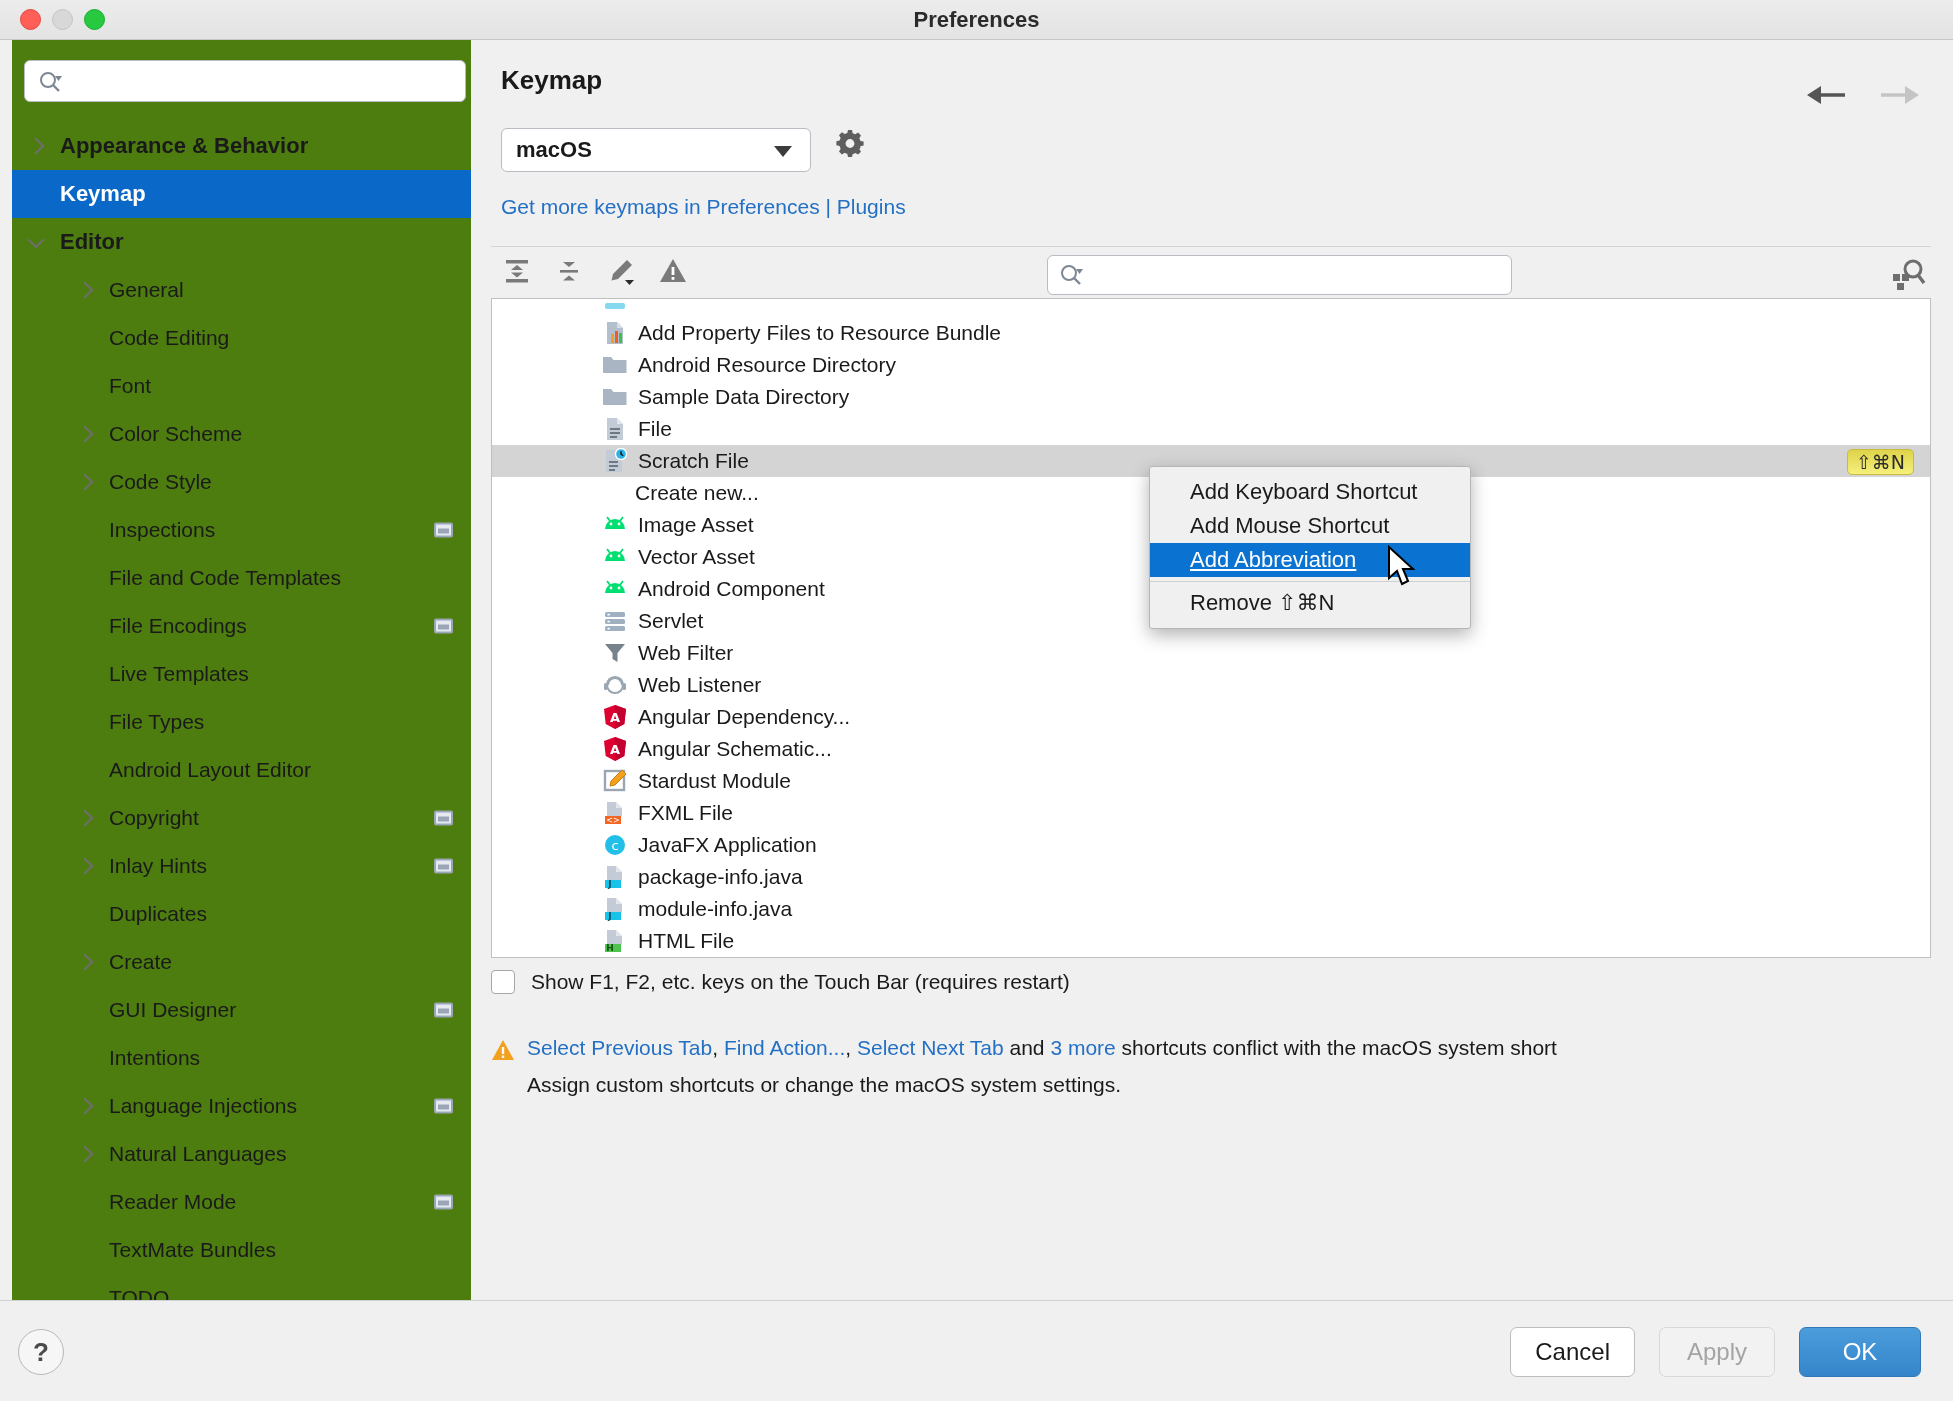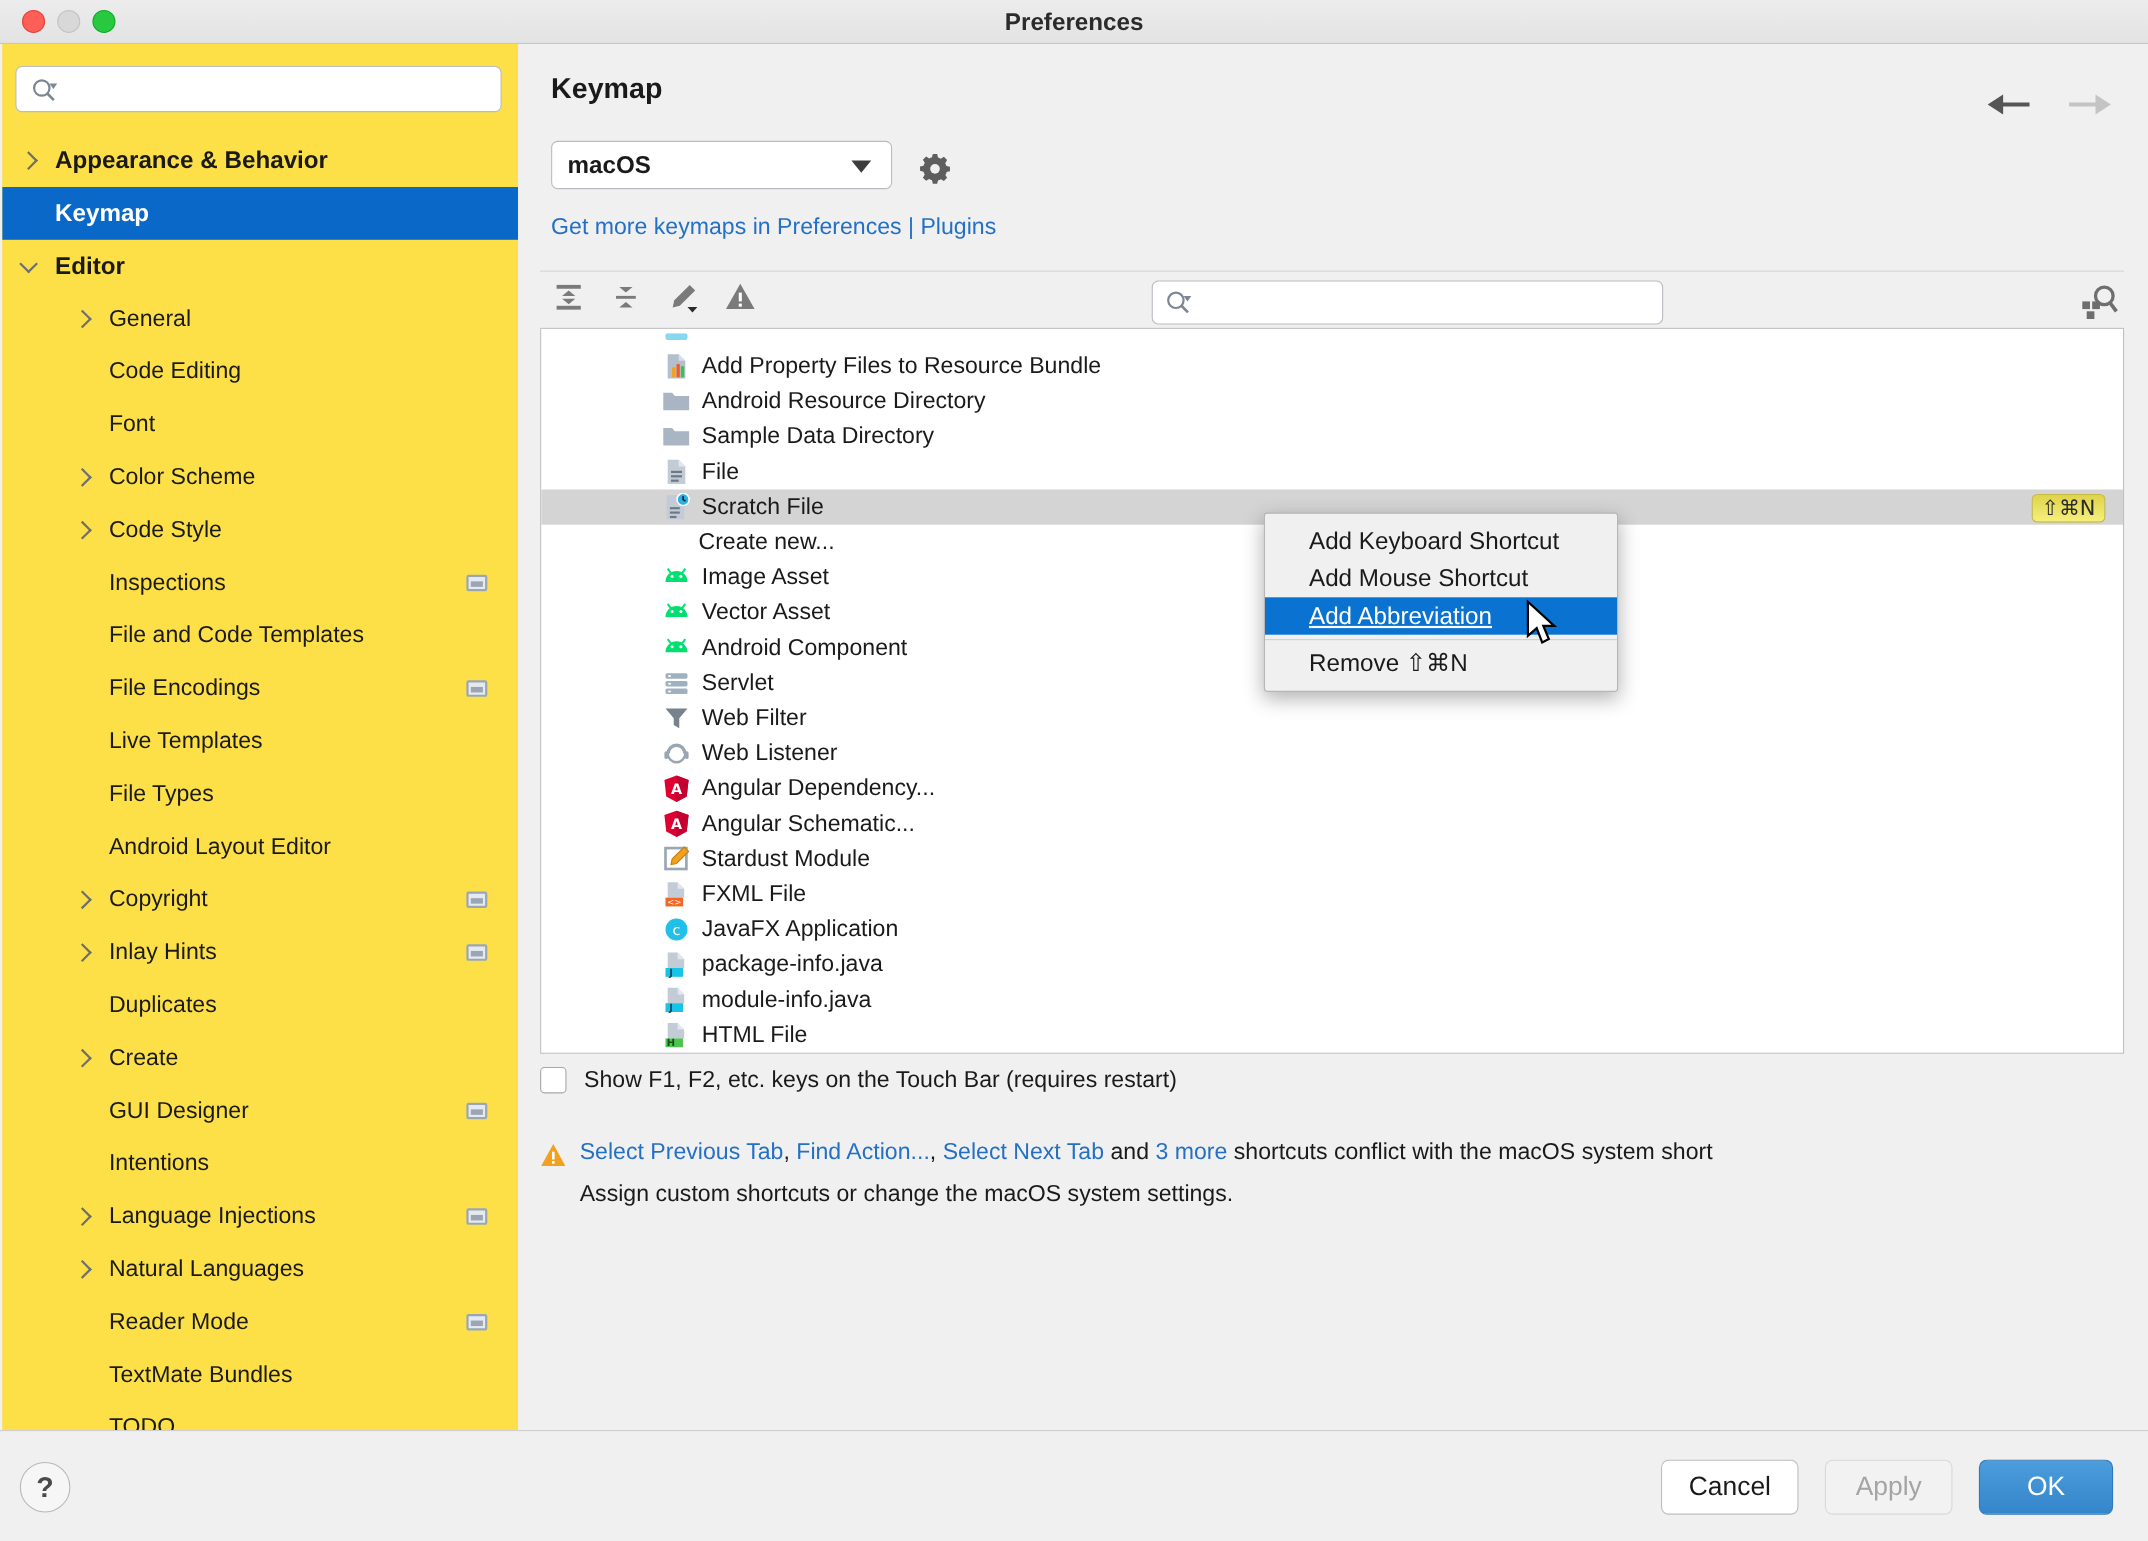--- a/index.html
+++ b/index.html
@@ -24,22 +24,22 @@
   .tl.red   { background:#ff5f57; border:1px solid #e0443e; }
   .tl.amber { background:#d8d8d8; border:1px solid #c4c4c4; }
   .tl.green { background:#28c840; border:1px solid #13ae2b; }
   .title-text {
     position:absolute; left:0; top:0; width:100%; height:40px;
     line-height:40px; text-align:center; font-size:22px; font-weight:bold; color:#2b2b2b;
   }
 
   
   .sidebar {
-    position:absolute; left:2px; top:40px; width:470px; height:1260px;
-    background:#fde047; border-right:1px solid #c8ccd4; overflow:hidden;
+    position:absolute; left:12px; top:40px; width:470px; height:1260px;
+    background:#4d7c0f; border-right:1px solid #c8ccd4; overflow:hidden;
   }
   .side-search {
     margin:20px 15px 0 12px; height:42px; background:#fff;
     border:1px solid #b9bcc2; border-radius:6px; position:relative;
   }
   .side-search .mag { position:absolute; left:14px; top:10px; }
   .side-list { margin-top:20px; }
   .side-item {
     position:relative; height:48px; display:flex; align-items:center;
     padding-left:18px; font-size:21px; color:#1a1a1a; white-space:nowrap;
@@ -61,21 +61,21 @@
   .chev { display:inline-block; width:12px; height:12px; border-right:2.5px solid #6e6e6e; border-bottom:2.5px solid #6e6e6e; }
   .chev.right { transform: rotate(-45deg); }
   .chev.down  { transform: rotate(45deg); margin-bottom:5px; }
 
   
   .main { position:absolute; left:471px; top:40px; width:1482px; height:1260px; background:#f0f0f0; }
   .page-title { position:absolute; left:30px; top:25px; font-size:26px; font-weight:bold; color:#1a1a1a; }
   .nav-arrows { position:absolute; right:32px; top:42px; display:flex; gap:32px; }
   .nav-arrows svg { display:block; }
 
-  .combo-row { position:absolute; left:30px; top:88px; display:flex; align-items:flex-end; gap:22px; }
+  .combo-row { position:absolute; left:30px; top:88px; display:flex; align-items:flex-start; gap:22px; }
   .combo {
     width:310px; height:44px; background:#fff; border:1px solid #b9bcc2; border-radius:6px;
     display:flex; align-items:center; padding:0 14px; position:relative;
   }
   .combo .cval { font-size:22px; font-weight:bold; color:#1a1a1a; }
   .combo .carrow {
     position:absolute; right:18px; top:50%; margin-top:-4px;
     width:0;height:0;border-left:9px solid transparent;border-right:9px solid transparent;border-top:11px solid #3c3c3c;
   }
   .gear-btn { position:relative; width:34px; height:34px; }

